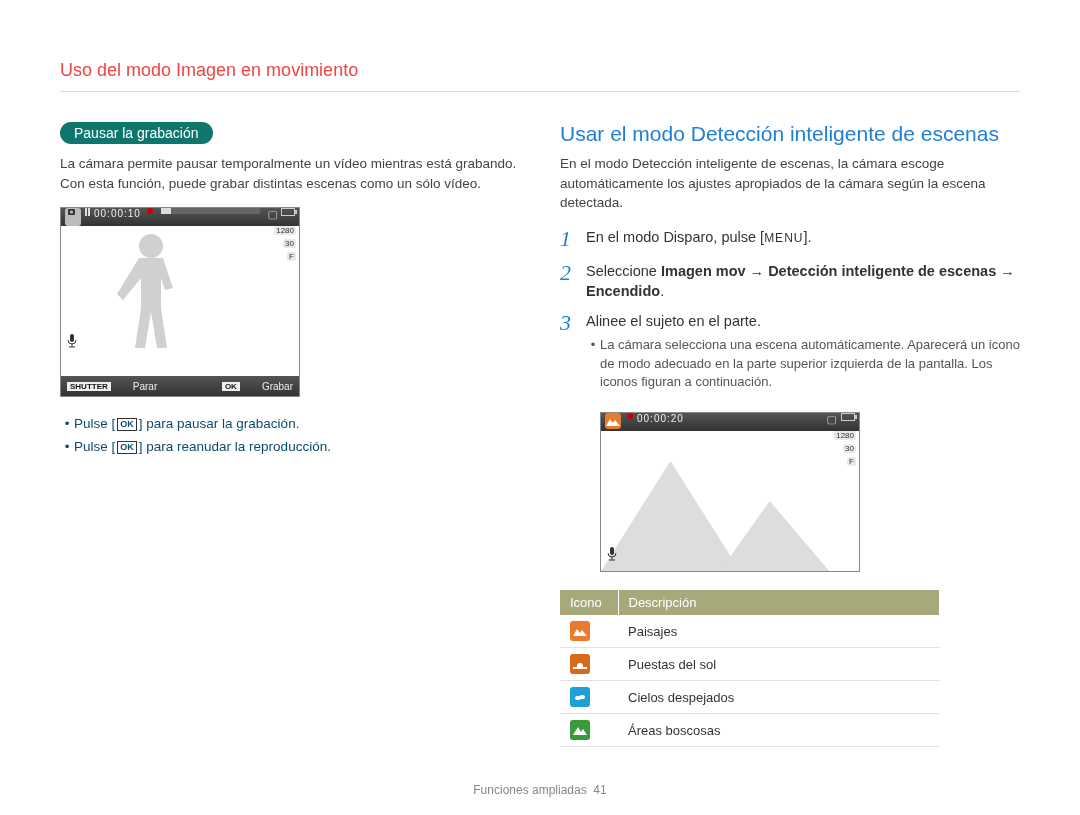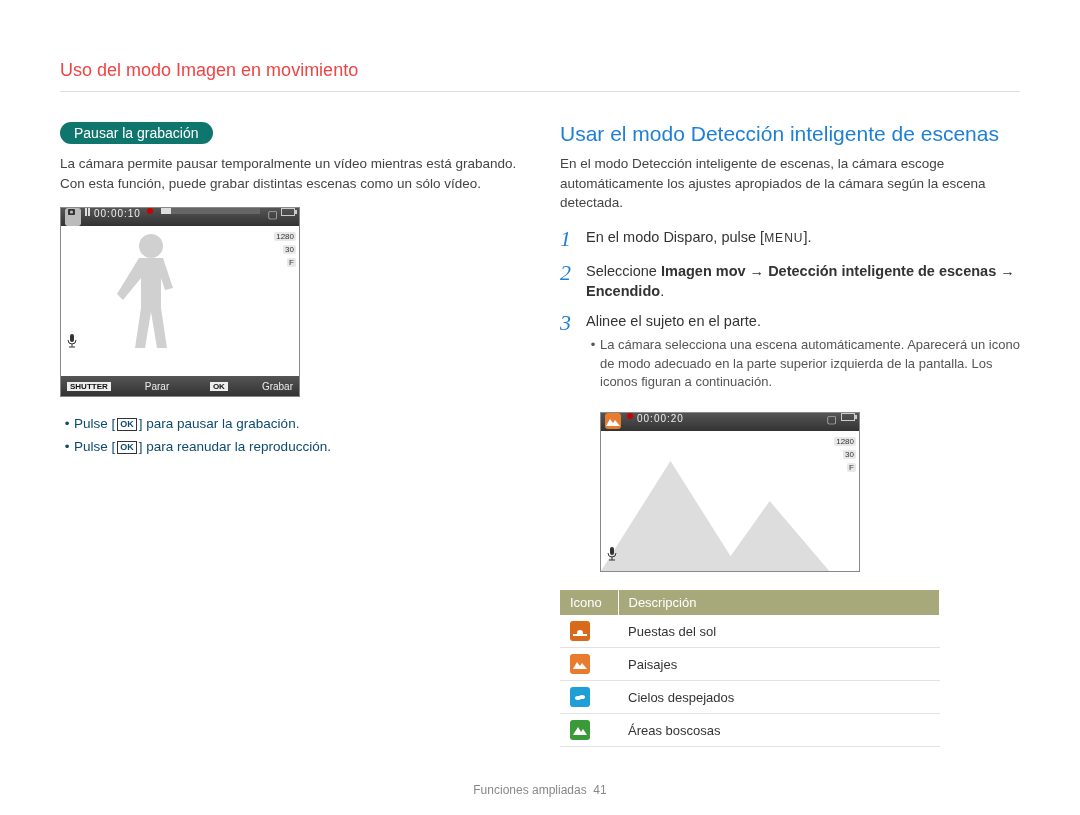--- a/index.html
+++ b/index.html
@@ -128,34 +128,34 @@
   .lcd-icons-right { display:flex; gap:3px; }
   .lcd-brkt { color:#ccc; font-size:11px; }
   .lcd-batt { width:14px; height:8px; border:1px solid #ccc; position:relative; }
   .lcd-batt::after { content:""; position:absolute; right:-3px; top:1px; width:2px; height:4px; background:#ccc; }
   .lcd-scene {
     height: 150px;
     background:#fff;
     position:relative;
   }
   .lcd-side {
-    position:absolute; right:3px; top:6px;
+    position:absolute; right:3px; top:0;
     display:flex; flex-direction:column; gap:4px; align-items:flex-end;
   }
   .lcd-side .tag { background:#e8e8e8; font-size:8px; padding:0 2px; border-radius:2px; color:#333; }
   .lcd-mic {
     position:absolute; left:5px; bottom:28px;
     width:12px; height:14px;
   }
   .lcd-mic svg { width:12px; height:14px; }
   .lcd-child { position:absolute; left:56px; bottom:20px; width:70px; height:128px; }
   .lcd-child svg { width:70px; height:128px; fill:#d0d0d0; }
   .lcd-bottom {
     height:20px; background:linear-gradient(#555,#333);
-    display:flex; align-items:center; padding:0 6px; gap:12px;
+    display:flex; align-items:center; padding:0 6px; gap:0;
   }
   .lcd-bottom .blk { background:#eee; color:#111; font-size:8px; padding:0 3px; font-weight:bold; }
   .lcd-bottom .txt { color:#eee; font-size:10px;padding-left:22px; }
   .lcd-mountains svg { width:100%; height:100%; display:block; }
 
   
   table.icon-tbl {
     width: 380px;
     border-collapse: collapse;
     margin-top: 18px;
@@ -341,37 +341,37 @@
 
     <table class="icon-tbl">
       <thead>
         <tr>
           <th>Icono</th>
           <th>Descripción</th>
         </tr>
       </thead>
       <tbody>
         <tr>
+          <td><span class="ico-sq ico-orange">
+                <svg viewBox="0 0 14 10">
+                  <path d="M0 10 L4 3 L7 7 L9 4 L14 10 Z" fill="#fff"></path>
+                </svg>
+              </span></td>
+          <td>Paisajes</td>
+        </tr>
+        <tr>
           <td><span class="ico-sq ico-orange-dk">
                 <svg viewBox="0 0 14 10">
                   <circle cx="7" cy="7" r="3" fill="#fff"></circle>
                   <rect x="0" y="8" width="14" height="2" fill="#fff"></rect>
                 </svg>
               </span></td>
           <td>Puestas del sol</td>
         </tr>
         <tr>
-          <td><span class="ico-sq ico-orange">
-                <svg viewBox="0 0 14 10">
-                  <path d="M0 10 L4 3 L7 7 L9 4 L14 10 Z" fill="#fff"></path>
-                </svg>
-              </span></td>
-          <td>Paisajes</td>
-        </tr>
-        <tr>
           <td><span class="ico-sq ico-blue">
                 <svg viewBox="0 0 14 10">
                   <ellipse cx="5" cy="6" rx="3" ry="2" fill="#fff"></ellipse>
                   <ellipse cx="9" cy="5" rx="3" ry="2" fill="#fff"></ellipse>
                 </svg>
               </span></td>
           <td>Cielos despejados</td>
         </tr>
         <tr>
           <td><span class="ico-sq ico-green">

